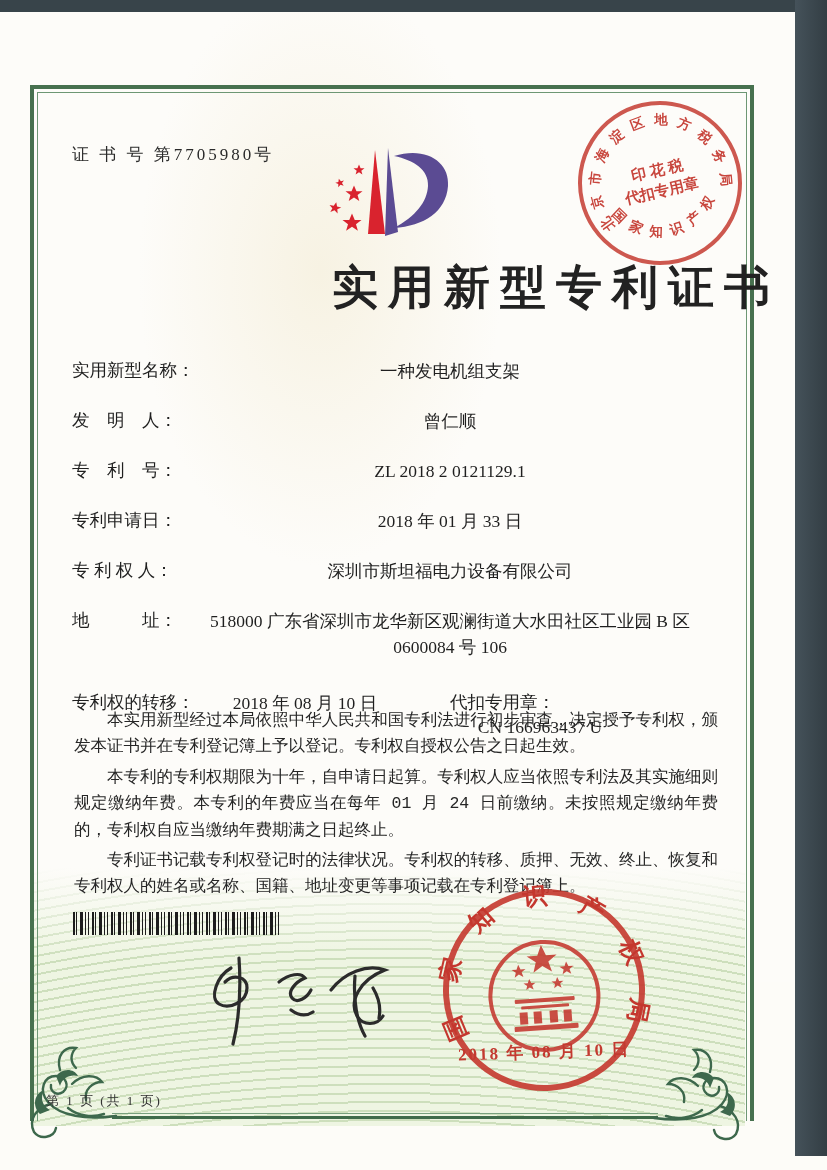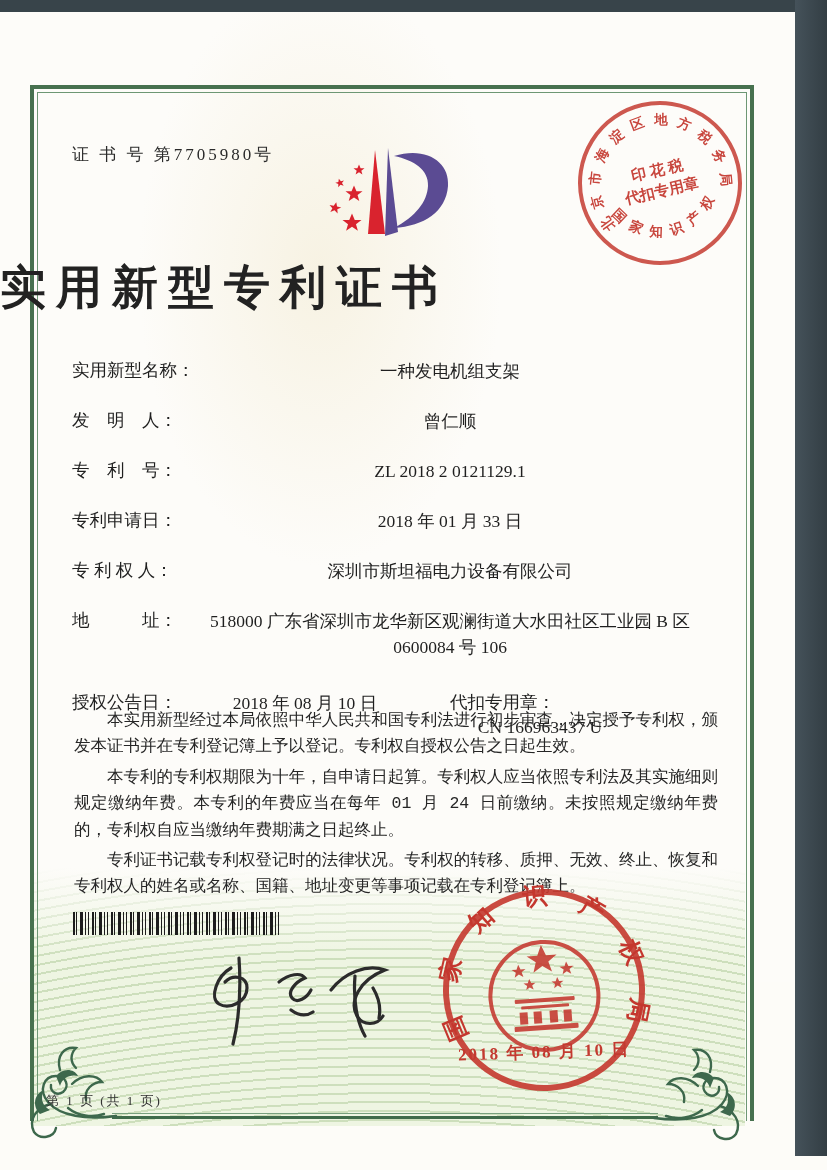--- a/index.html
+++ b/index.html
@@ -38,21 +38,21 @@
     background:linear-gradient(#fdfcf9, rgba(253,252,249,0));
   }
   .bottom-rule{
     position:absolute;left:112px;top:1101px;width:546px;height:2px;
     border-top:1px solid #78a07e;border-bottom:3px solid #3f6b4a;
   }
   .cert-number{
     position:absolute;left:72px;top:131px;font-size:17px;letter-spacing:3px;color:#2b2b2b;
   }
   .title{
-    position:absolute;left:0;top:245px;width:780px;text-align:left;
+    position:absolute;left:0;top:245px;width:780px;text-align:right;
     font-size:46px;font-weight:bold;letter-spacing:10px;color:#222;
   }
   .logo{position:absolute;left:328px;top:132px;}
   .tax-seal{position:absolute;left:572px;top:83px;transform:rotate(-13deg);opacity:.92;}
   .tax-seal text{font-family:"Liberation Serif","DejaVu Serif",serif;}
   .fields{position:absolute;left:72px;top:346px;width:660px;font-size:17.5px;}
   .field-row{position:relative;height:50px;}
   .field-row.address-row{height:82px;text-decoration:underline;}
   .flabel{display:inline-block;width:118px;white-space:nowrap;vertical-align:top;color:#1f1f1f;}
   .fvalue{display:inline-block;width:520px;vertical-align:top;color:#1f1f1f;line-height:1.5;text-align:center;}
@@ -146,21 +146,21 @@
     <div class="field-row">
       <span class="flabel">专利申请日：</span><span class="fvalue">2018 年 01 月 33 日</span>
     </div>
     <div class="field-row">
       <span class="flabel">专 利 权 人：</span><span class="fvalue">深圳市斯坦福电力设备有限公司</span>
     </div>
     <div class="field-row address-row">
       <span class="flabel">地　　　址：</span><span class="fvalue">518000 广东省深圳市龙华新区观澜街道大水田社区工业园 B 区 0600084 号 106</span>
     </div>
     <div class="field-row">
-      <span class="flabel">授权公告日：</span><span class="fvalue" style="width:230px">2018 年 08 月 10 日</span>
+      <span class="flabel">专利权的转移：</span><span class="fvalue" style="width:230px">2018 年 08 月 10 日</span>
       <span class="pair2">
         <span class="flabel">代扣专用章：</span><span class="fvalue">CN 166963437 U</span>
       </span>
     </div>
   </div>
 
   <div class="paragraphs">
     <p>本实用新型经过本局依照中华人民共和国专利法进行初步审查，决定授予专利权，颁发本证书并在专利登记簿上予以登记。专利权自授权公告之日起生效。</p>
     <p>本专利的专利权期限为十年，自申请日起算。专利权人应当依照专利法及其实施细则规定缴纳年费。本专利的年费应当在每年 01 月 24 日前缴纳。未按照规定缴纳年费的，专利权自应当缴纳年费期满之日起终止。</p>
     <p>专利证书记载专利权登记时的法律状况。专利权的转移、质押、无效、终止、恢复和专利权人的姓名或名称、国籍、地址变更等事项记载在专利登记簿上。</p>

